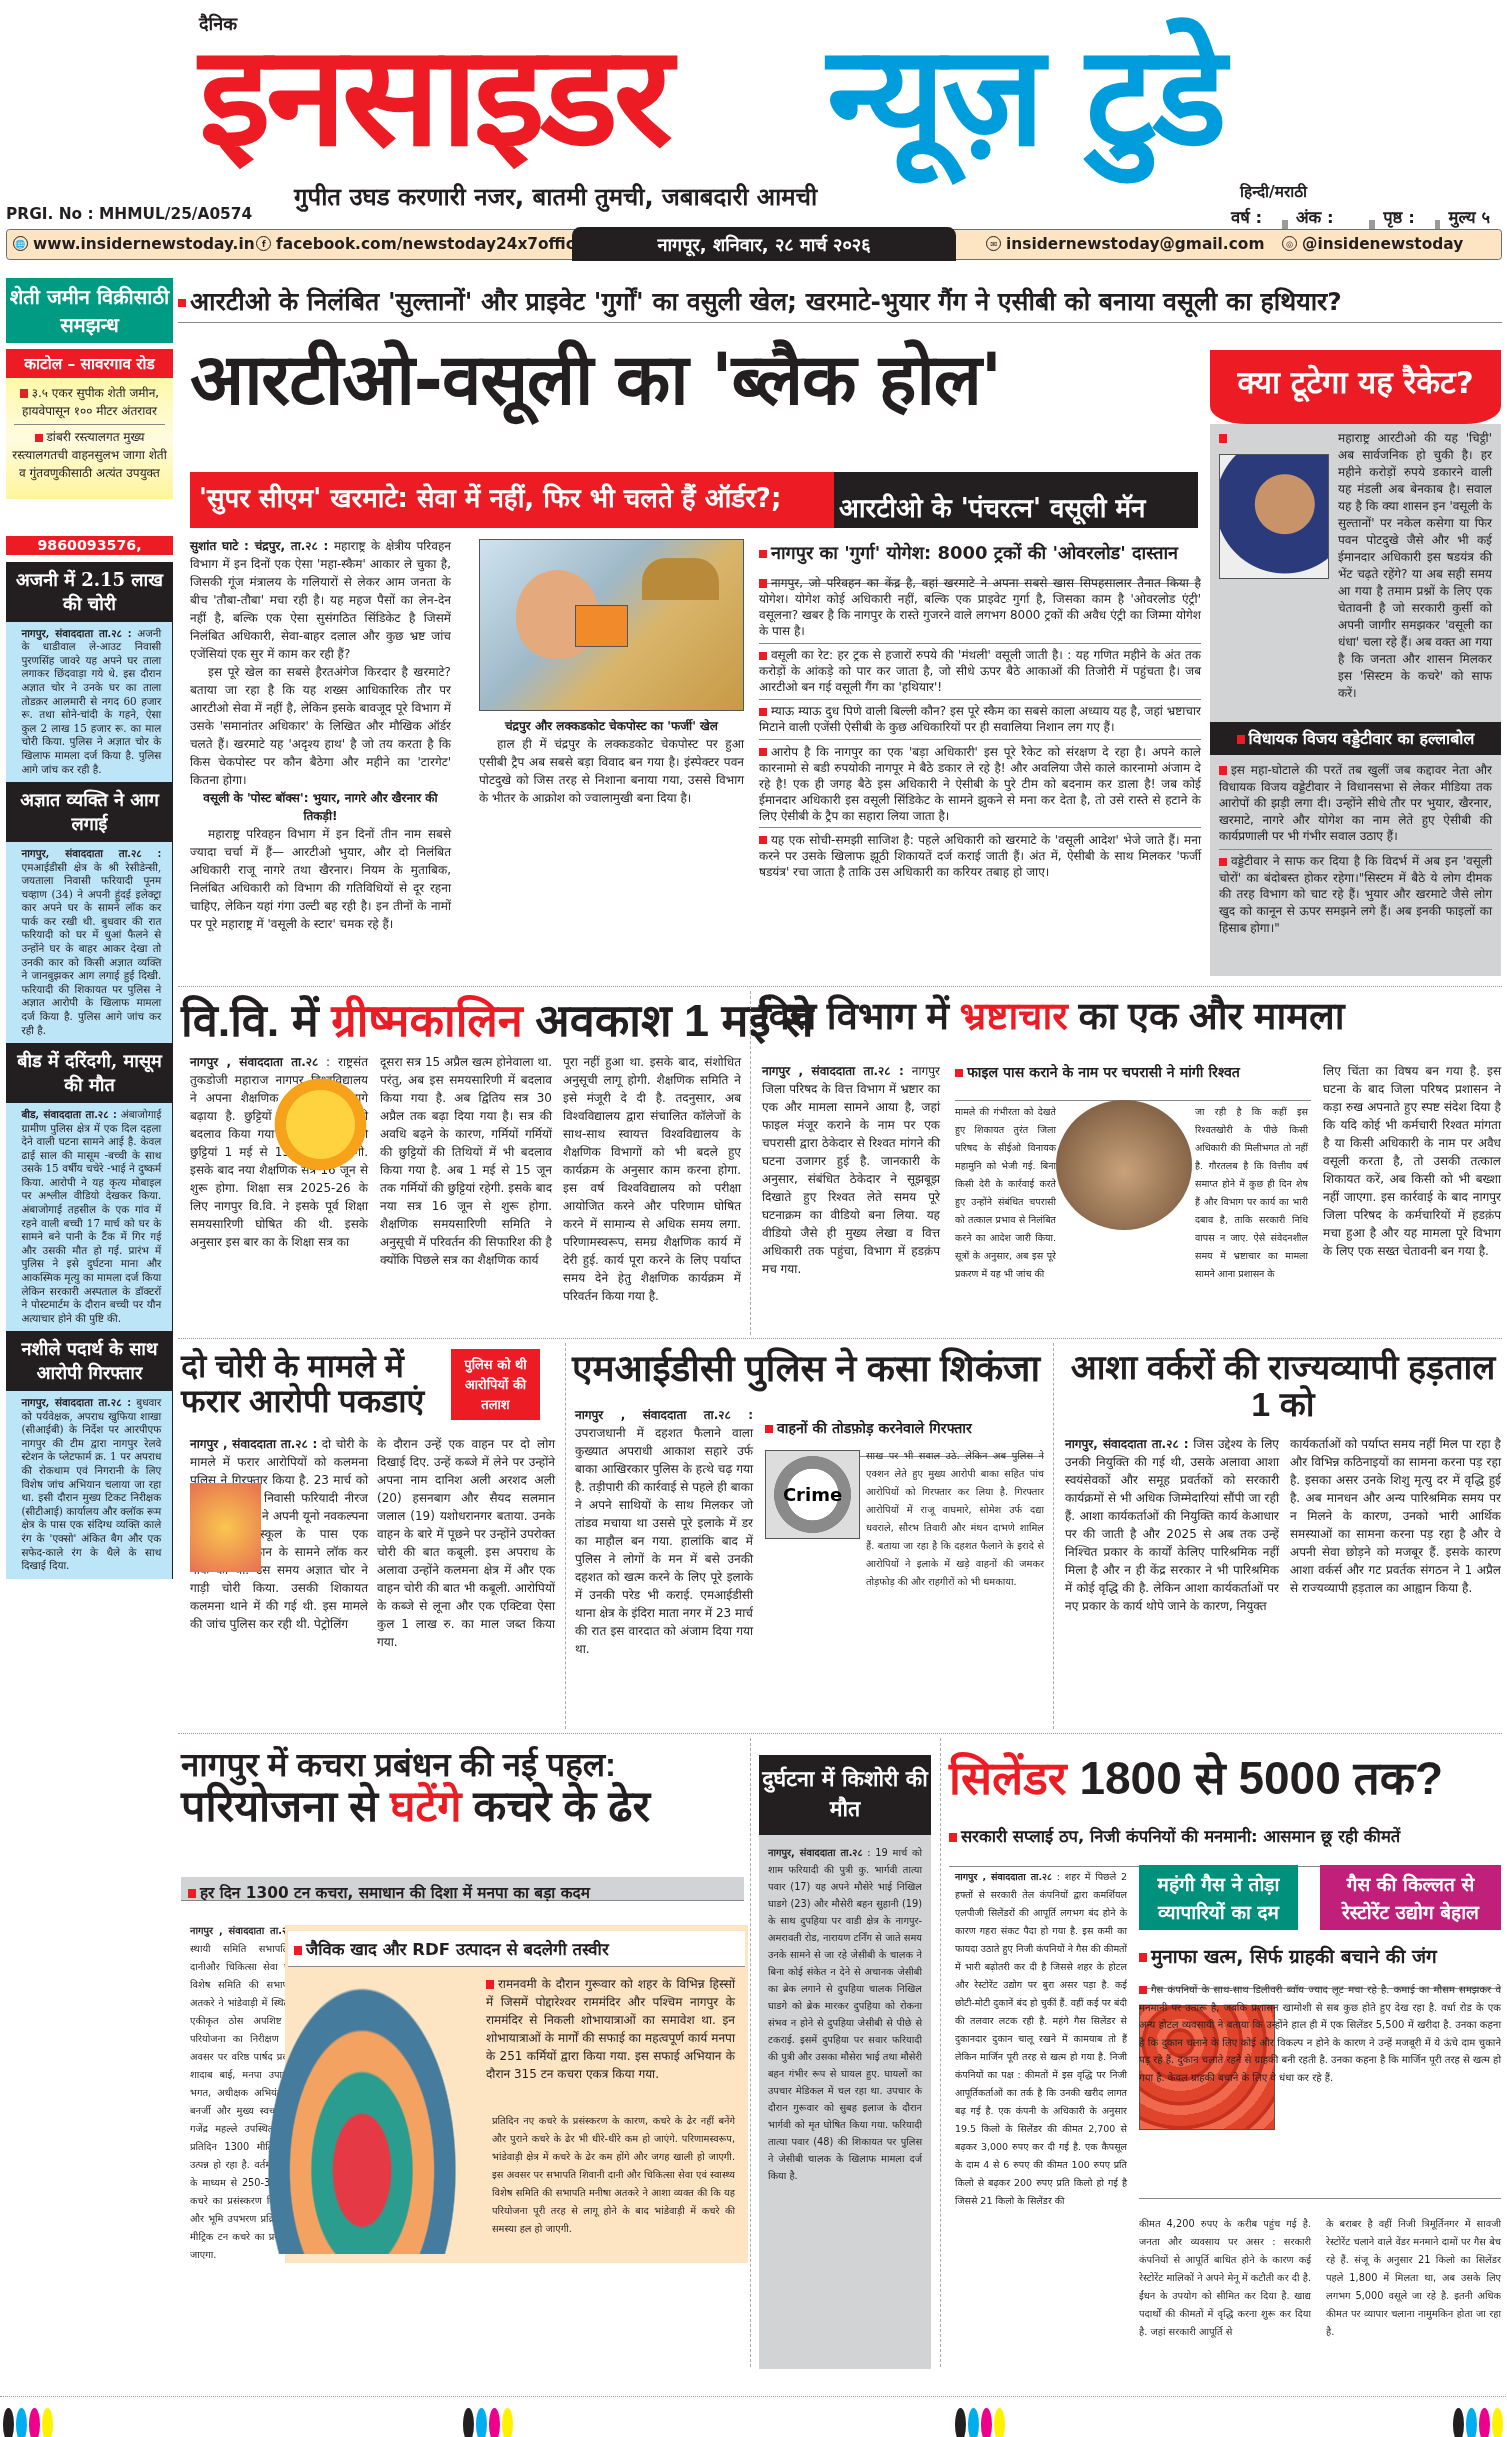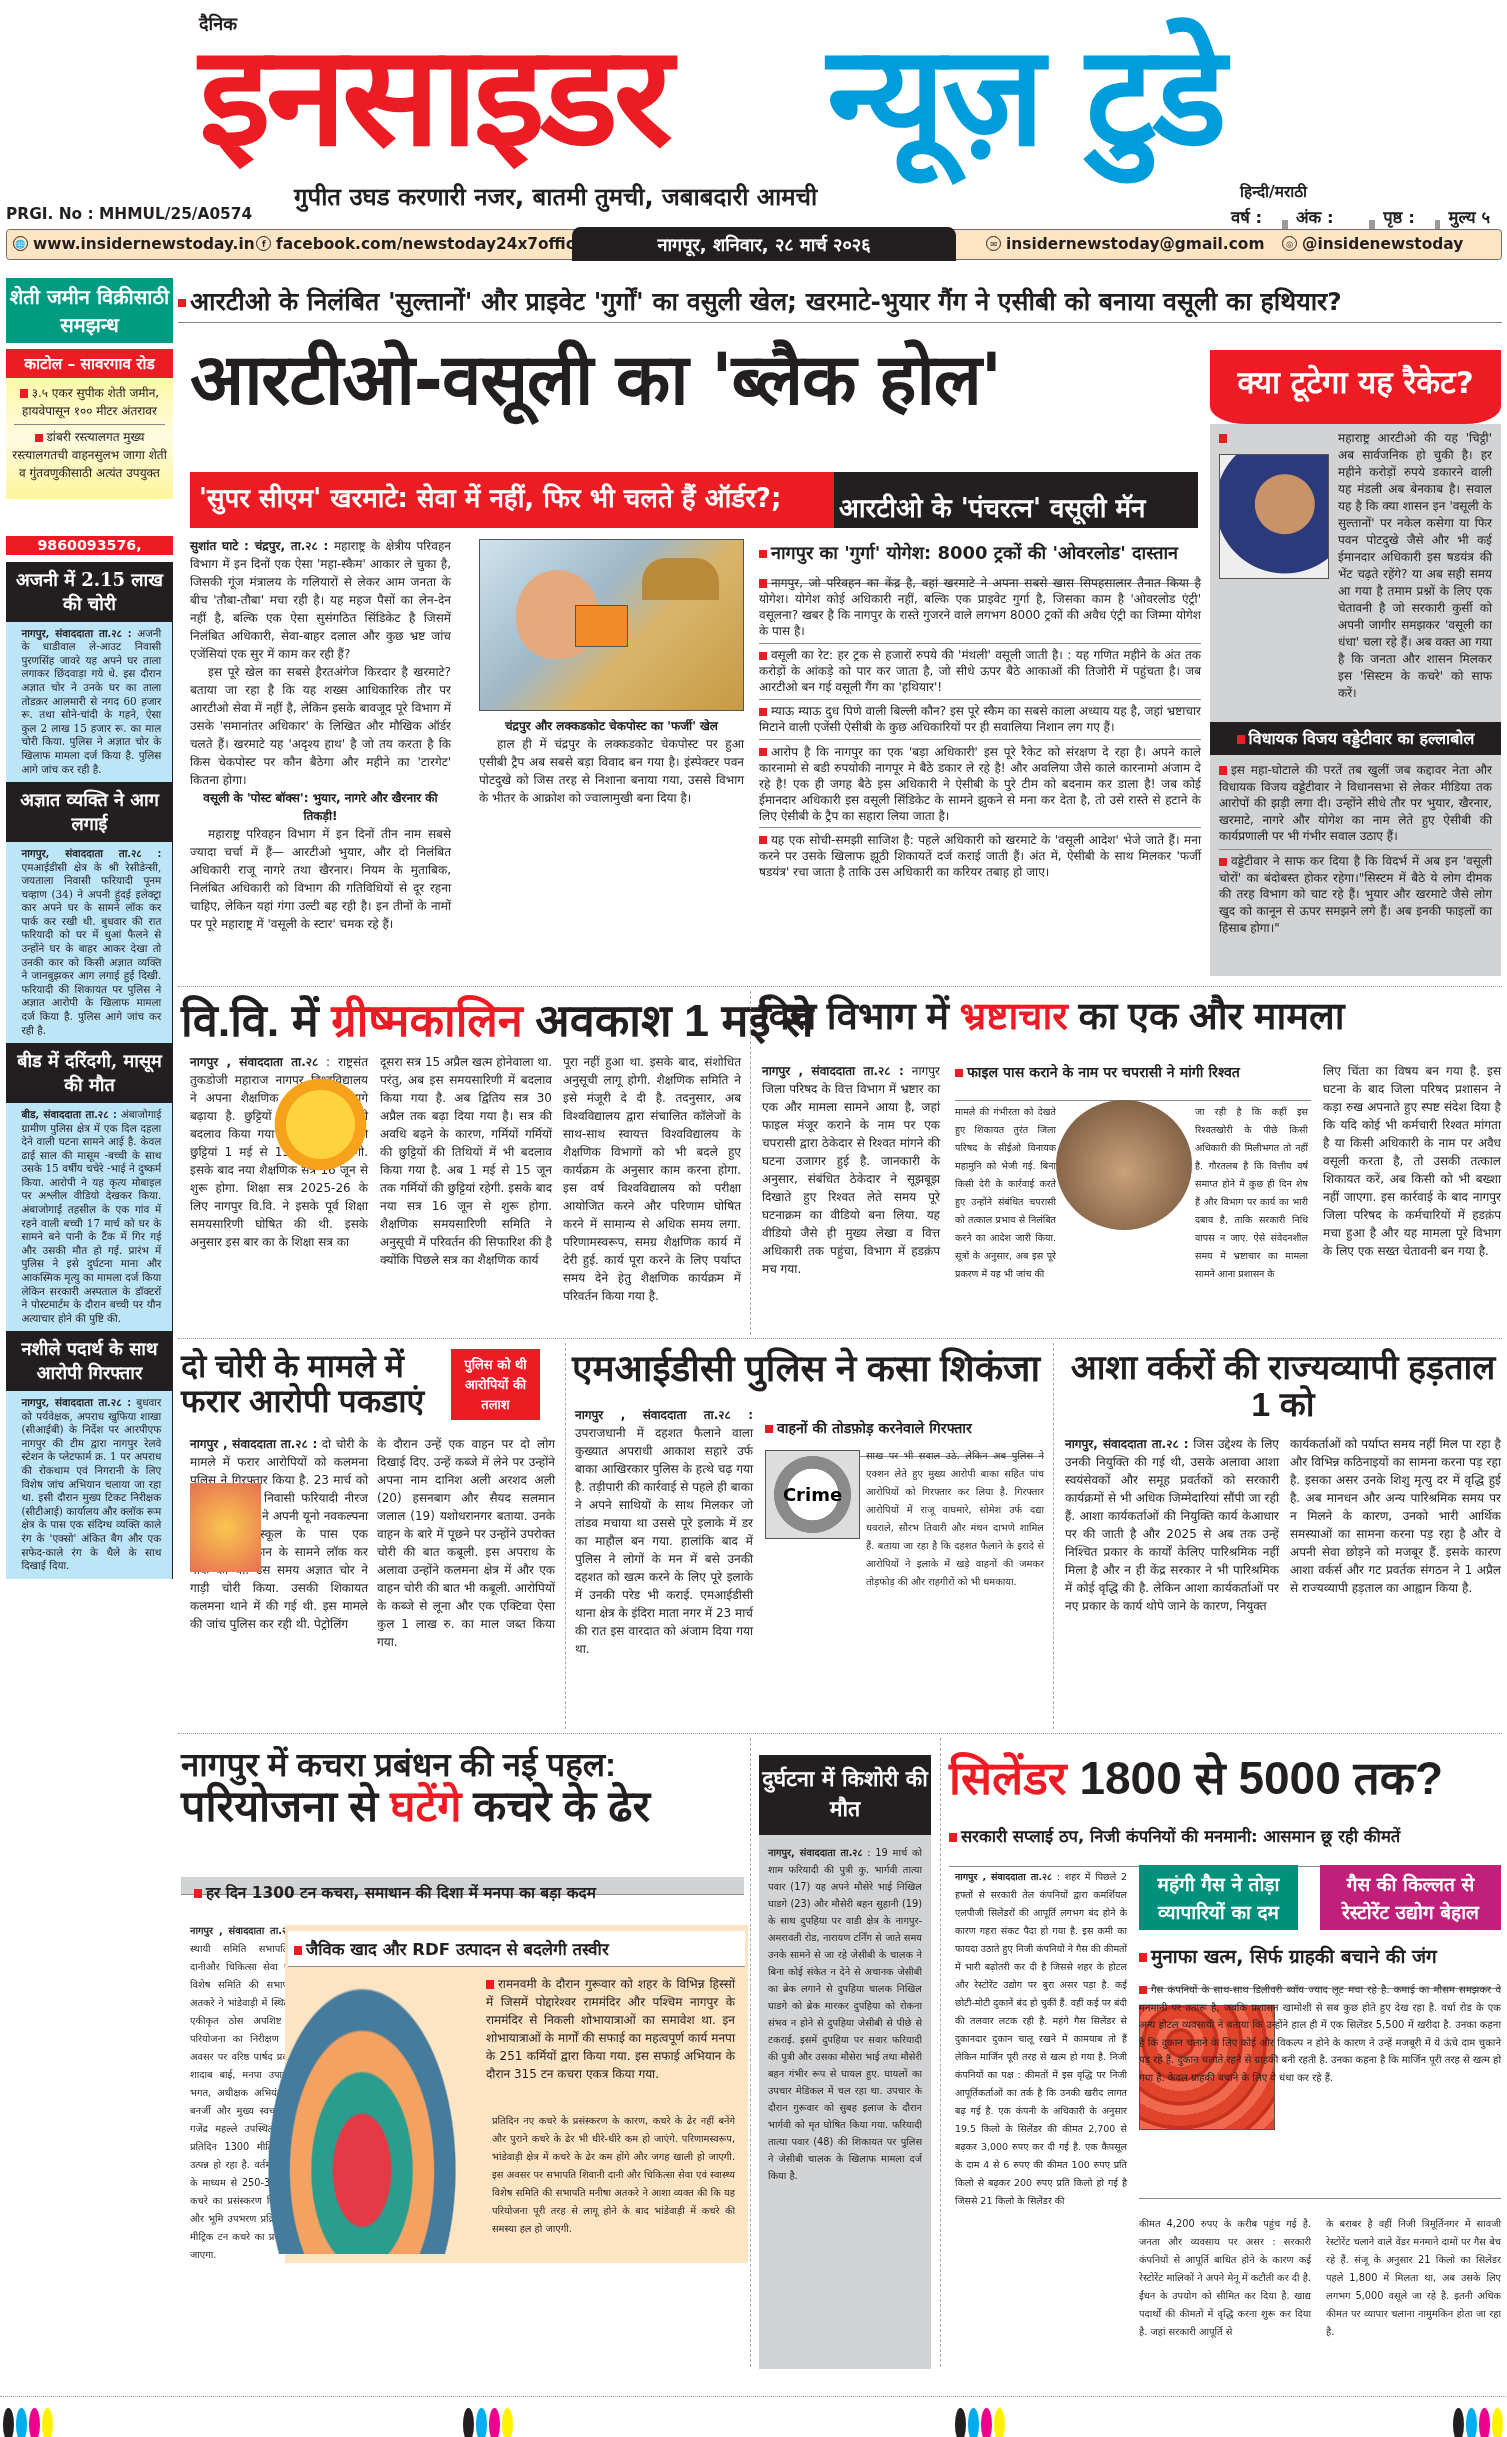--- a/index.html
+++ b/index.html
@@ -211,21 +211,21 @@
 <div class="abs h2 cond" style="left:1065px;top:1349px;width:436px;text-align:center;font-size:34px">आशा वर्करों की राज्यव्यापी हड़ताल 1 को</div>
 <div class="abs body" style="left:1065px;top:1435px;width:214px"><b>नागपुर, संवाददाता ता.२८ :</b> <span>जिस उद्देश्य के लिए उनकी नियुक्ति की गई थी, उसके अलावा आशा स्वयंसेवकों और समूह प्रवर्तकों को सरकारी कार्यक्रमों से भी अधिक जिम्मेदारियां सौंपी जा रही हैं. आशा कार्यकर्ताओं की नियुक्ति कार्य केआधार पर की जाती है और 2025 से अब तक उन्हें निश्चित प्रकार के कार्यों केलिए पारिश्रमिक नहीं मिला है और न ही केंद्र सरकार ने भी पारिश्रमिक में कोई वृद्धि की है. लेकिन आशा कार्यकर्ताओं पर नए प्रकार के कार्य थोपे जाने के कारण, नियुक्त</span></div>
 <div class="abs body" style="left:1290px;top:1435px;width:211px">कार्यकर्ताओं को पर्याप्त समय नहीं मिल पा रहा है और विभिन्न कठिनाइयों का सामना करना पड़ रहा है. इसका असर उनके शिशु मृत्यु दर में वृद्धि हुई है. अब मानधन और अन्य पारिश्रमिक समय पर न मिलने के कारण, उनको भारी आर्थिक समस्याओं का सामना करना पड़ रहा है और वे अपनी सेवा छोड़ने को मजबूर हैं. इसके कारण आशा वर्कर्स और गट प्रवर्तक संगठन ने 1 अप्रैल से राज्यव्यापी हड़ताल का आह्वान किया है.</div>
 
 <div class="abs dotline" style="left:178px;top:1733px;width:1324px"></div>
 
 <div class="abs h2 cond" style="left:181px;top:1747px;width:566px;font-size:33px">
   <div>नागपुर में कचरा प्रबंधन की नई पहल:</div>
   <div style="font-size:43px"><span>परियोजना से</span> <span class="red">घटेंगे</span> <span>कचरे के ढेर</span></div>
 </div>
-<div class="abs" style="left:181px;top:1877px;width:563px;height:18px;background:#d1d3d4;font-size:15.4px;font-weight:bold;line-height:33px;padding-left:13px;border-bottom:1.8px solid #888"><span class="sq"></span><span>हर दिन 1300 टन कचरा, समाधान की दिशा में मनपा का बड़ा कदम</span></div>
+<div class="abs" style="left:181px;top:1877px;width:563px;height:24px;background:#d1d3d4;font-size:15.4px;font-weight:bold;line-height:33px;padding-left:7px;border-bottom:1.8px solid #888"><span class="sq"></span><span>हर दिन 1300 टन कचरा, समाधान की दिशा में मनपा का बड़ा कदम</span></div>
 <div class="abs body" style="left:190px;top:1922px;width:136px;font-size:9.8px"><b>नागपुर , संवाददाता ता.२८</b> <span>: मनपा स्थायी समिति सभापति शिवानी दानीऔर चिकित्सा सेवा एवं स्वास्थ्य विशेष समिति की सभापति मनीषा अतकरे ने भांडेवाड़ी में स्थित मनपा की एकीकृत ठोस अपशिष्ट प्रसंस्करण परियोजना का निरीक्षण किया. इस अवसर पर वरिष्ठ पार्षद प्रदीप पोहाणे, शादाब बाई, मनपा उपायुक्त राजेश भगत, अधीक्षक अभियंता डॉ. श्वेता बनर्जी और मुख्य स्वच्छता अधिकारी गजेंद्र महल्ले उपस्थित थे. शहर में प्रतिदिन 1300 मीट्रिक टन कचरा उत्पन्न हो रहा है. वर्तमान में, सुसंविदी के माध्यम से 250-300 मीट्रिक टन कचरे का प्रसंस्करण किया जा रहा है और भूमि उपभरण प्रक्रिया द्वारा 500 मीट्रिक टन कचरे का प्रसंस्करण किया जाएगा.</span></div>
 <div class="abs" style="left:285px;top:1925px;width:463px;height:338px;background:#fde4c2"></div>
 <div class="abs subhead" style="left:288px;top:1931px;width:457px;font-size:16.6px;background:#fff;padding:6px"><span class="sq"></span><span>जैविक खाद और RDF उत्पादन से बदलेगी तस्वीर</span></div>
 <div class="abs" style="left:261px;top:1975px;width:202px;height:279px;background:radial-gradient(ellipse at 50% 70%,#e63946 0 20%,#2a9d8f 21% 35%,#f4a261 36% 50%,#457b9d 51% 65%,transparent 66%)"></div>
 <div class="abs body" style="left:486px;top:1975px;width:249px"><span class="sq"></span><span>रामनवमी के दौरान गुरूवार को शहर के विभिन्न हिस्सों में जिसमें पोद्दारेश्वर राममंदिर और पश्चिम नागपुर के राममंदिर से निकली शोभायात्राओं का समावेश था. इन शोभायात्राओं के मार्गों की सफाई का महत्वपूर्ण कार्य मनपा के 251 कर्मियों द्वारा किया गया. इस सफाई अभियान के दौरान 315 टन कचरा एकत्र किया गया.</span></div>
 <div class="abs body" style="left:492px;top:2112px;width:243px;font-size:9.8px">प्रतिदिन नए कचरे के प्रसंस्करण के कारण, कचरे के ढेर नहीं बनेंगे और पुराने कचरे के ढेर भी धीरे-धीरे कम हो जाएंगे. परिणामस्वरूप, भांडेवाड़ी क्षेत्र में कचरे के ढेर कम होंगे और जगह खाली हो जाएगी. इस अवसर पर सभापति शिवानी दानी और चिकित्सा सेवा एवं स्वास्थ्य विशेष समिति की सभापति मनीषा अतकरे ने आशा व्यक्त की कि यह परियोजना पूरी तरह से लागू होने के बाद भांडेवाड़ी में कचरे की समस्या हल हो जाएगी.</div>
 
 <div class="abs vline" style="left:750px;top:1738px;height:629px"></div>
 
 <div class="abs" style="left:759px;top:1755px;width:172px;height:80px;background:#231f20;color:#fff;font-size:21.4px;font-weight:bold;text-align:center;line-height:30px;padding-top:9px">दुर्घटना में किशोरी की मौत</div>

